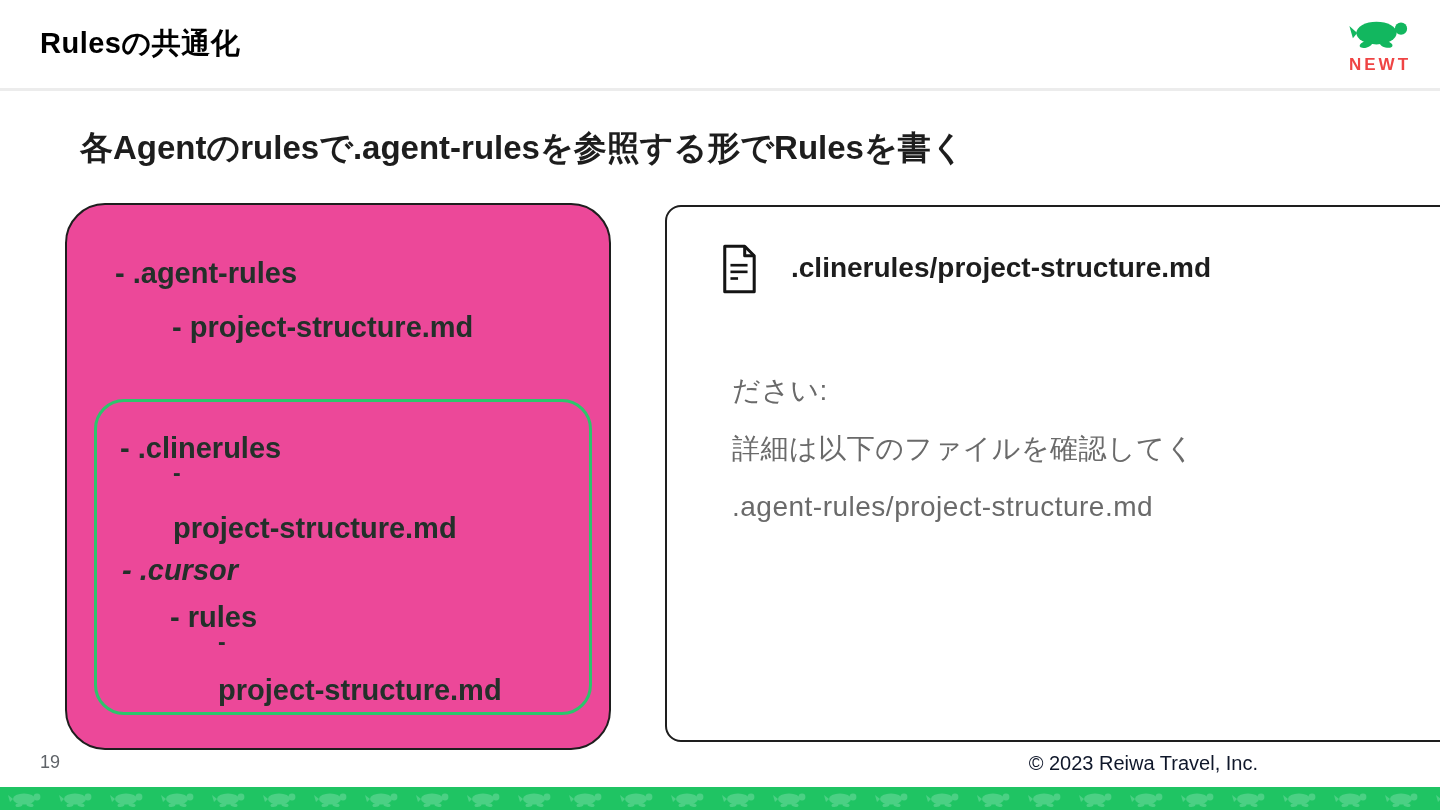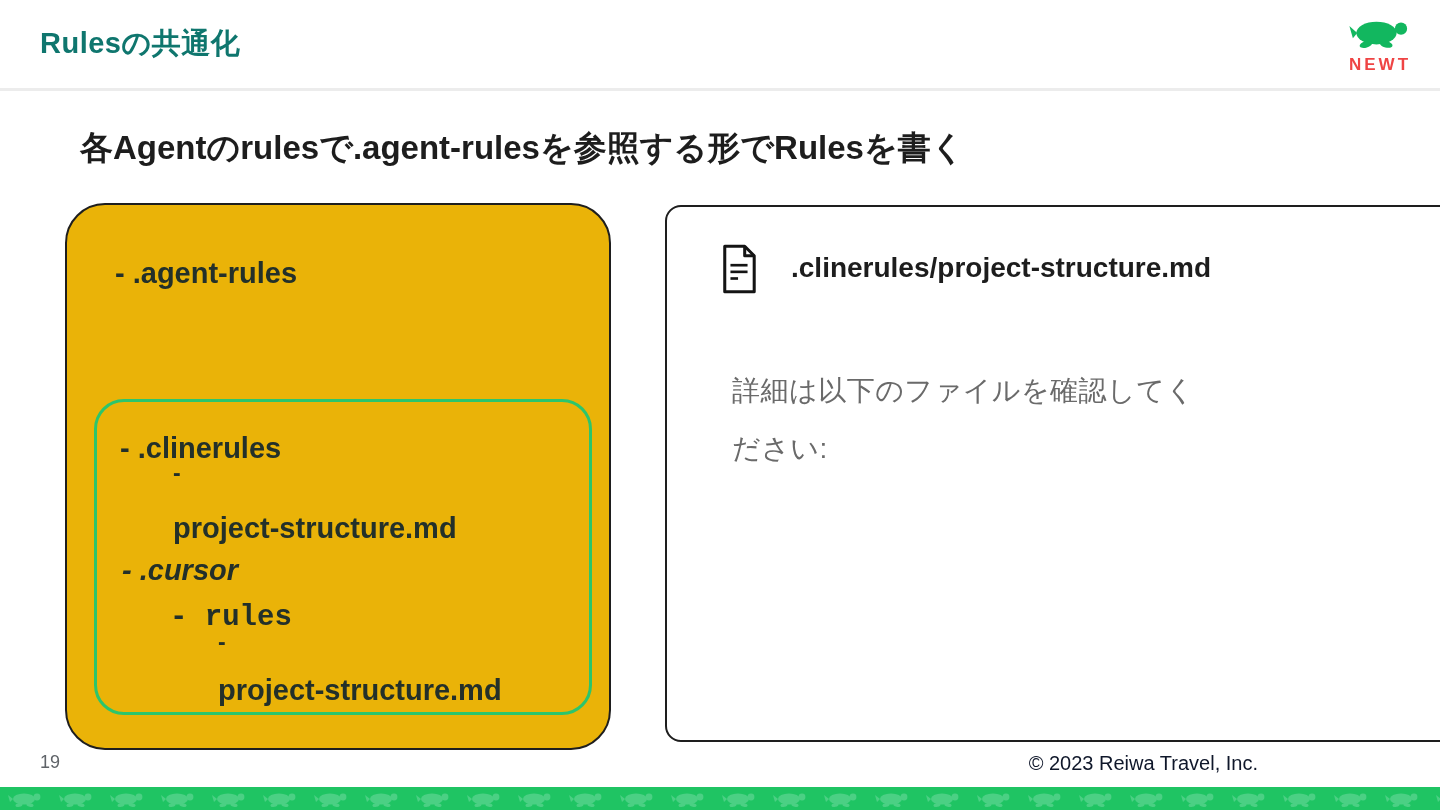--- a/index.html
+++ b/index.html
@@ -4,56 +4,56 @@
 <style>
   html,body { margin:0; padding:0; background:#fff; }
   .slide {
     position:relative; width:1440px; height:810px; background:#ffffff;
     overflow:hidden; font-family:"Liberation Sans","DejaVu Sans",sans-serif;
   }
 
   
   .title {
     position:absolute; left:40px; top:24px; margin:0;
-    font-size:29px; font-weight:700; color:#0f766e; letter-spacing:0.5px;
+    font-size:29px; font-weight:700; color:#000000; letter-spacing:0.5px;
     white-space:nowrap;
   }
   .divider { position:absolute; left:0; top:88px; width:1440px; height:3px; background:#ececec; }
   .logo { position:absolute; left:1338px; top:12px; width:84px; text-align:center; }
   .logo-turtle { width:62px; height:42px; display:block; margin:0 auto; }
   .logo-text { font-size:17px; font-weight:800; color:#ef4444; letter-spacing:3px; margin-top:1px; }
 
   
   .subtitle {
     position:absolute; left:80px; top:126px; margin:0;
     font-size:33px; font-weight:700; color:#1d1d1d; white-space:nowrap;
   }
 
   
   .left-panel {
     position:absolute; left:65px; top:203px; width:546px; height:547px;
-    background:#eab308; border:2.5px solid #1e1e1e; border-radius:40px;
+    background:#ec4899; border:2.5px solid #1e1e1e; border-radius:40px;
     box-sizing:border-box;
   }
   .tree-line {
     position:absolute; font-weight:700; font-size:29px; color:#23302a;
     white-space:nowrap; line-height:1.15;
   }
   .small-dash { font-size:23px; }
   .tl-0 { left:48px;  top:52px; }
   .tl-1 { left:105px; top:106px; }
   .highlight-box {
     position:absolute; left:27px; top:194px; width:498px; height:316px;
     border:3.5px solid #2cc56c; border-radius:30px; box-sizing:border-box;
   }
   .hl-0 { left:23px;  top:30px; }
   .hl-1 { left:76px;  top:58px; }
   .hl-2 { left:76px;  top:110px; }
   .hl-3 { left:25px;  top:152px;font-style:italic; }
-  .hl-4 { left:73px;  top:199px;font-family:Liberation Mono, monospace; }
+  .hl-4 { left:73px;  top:199px; }
   .hl-5 { left:121px; top:227px; }
   .hl-6 { left:121px; top:272px; }
 
   
   .right-panel {
     position:absolute; left:665px; top:205px; width:813px; height:537px;
     background:#ffffff; border:2.5px solid #1e1e1e; border-radius:16px;
     box-sizing:border-box;
   }
   .doc-icon { position:absolute; left:53px; top:36px; width:38px; height:52px; }
@@ -91,20 +91,21 @@
     </svg>
     <div class="logo-text">NEWT</div>
   </div>
 
   <div class="divider"></div>
 
   <h2 class="subtitle">各Agentのrulesで.agent-rulesを参照する形でRulesを書く</h2>
 
   <div class="left-panel">
     <div class="tree-line tl-0">- .agent-rules</div>
+    <div class="tree-line tl-1">- project-structure.md</div>
 
     <div class="highlight-box">
       <div class="tree-line hl-0">- .clinerules</div>
       <div class="tree-line hl-1 small-dash">-</div>
       <div class="tree-line hl-2">project-structure.md</div>
       <div class="tree-line hl-3">- .cursor</div>
       <div class="tree-line hl-4">- rules</div>
       <div class="tree-line hl-5 small-dash">-</div>
       <div class="tree-line hl-6">project-structure.md</div>
     </div>
@@ -113,22 +114,23 @@
   <div class="right-panel">
     <svg class="doc-icon" viewBox="0 0 40 54" xmlns="http://www.w3.org/2000/svg">
       <path d="M5,3 h21 l10,10 v38 h-31 z" fill="none" stroke="#141414" stroke-width="3.2" stroke-linejoin="round"></path>
       <path d="M26,3 v10 h10" fill="none" stroke="#141414" stroke-width="3.2" stroke-linejoin="round"></path>
       <line x1="11" y1="23" x2="29" y2="23" stroke="#141414" stroke-width="2.8"></line>
       <line x1="11" y1="30" x2="29" y2="30" stroke="#141414" stroke-width="2.8"></line>
       <line x1="11" y1="37" x2="19" y2="37" stroke="#141414" stroke-width="2.8"></line>
     </svg>
     <div class="file-name">.clinerules/project-structure.md</div>
     <div class="file-body">
+      <div>ださい:</div>
       <div>詳細は以下のファイルを確認してく</div>
-      <div>ださい:</div>
+      <div>.agent-rules/project-structure.md</div>
     </div>
   </div>
 
   <div class="page-number">19</div>
   <div class="copyright">© 2023 Reiwa Travel, Inc.</div>
 
   <div class="footer-strip">
     <svg width="1440" height="23" xmlns="http://www.w3.org/2000/svg">
       <defs>
         <pattern id="turtlePattern" width="51" height="23" patternUnits="userSpaceOnUse">

